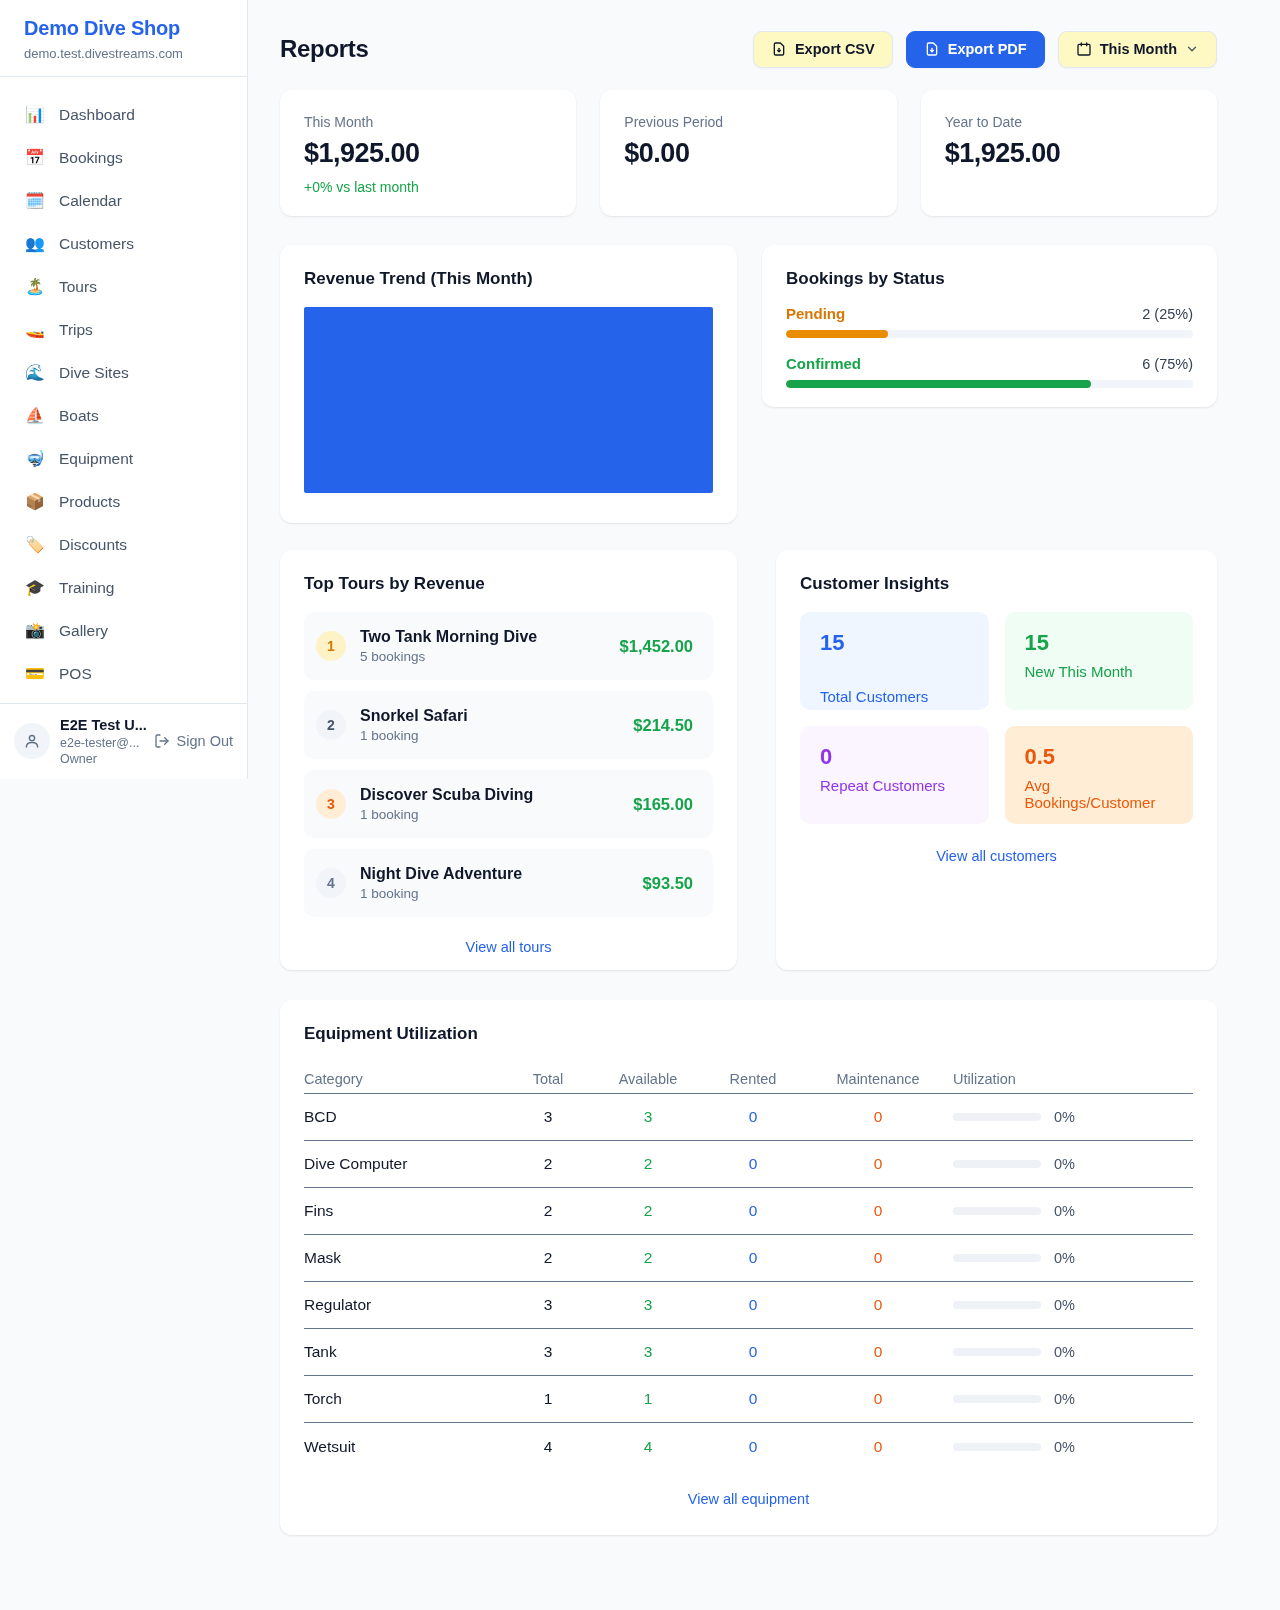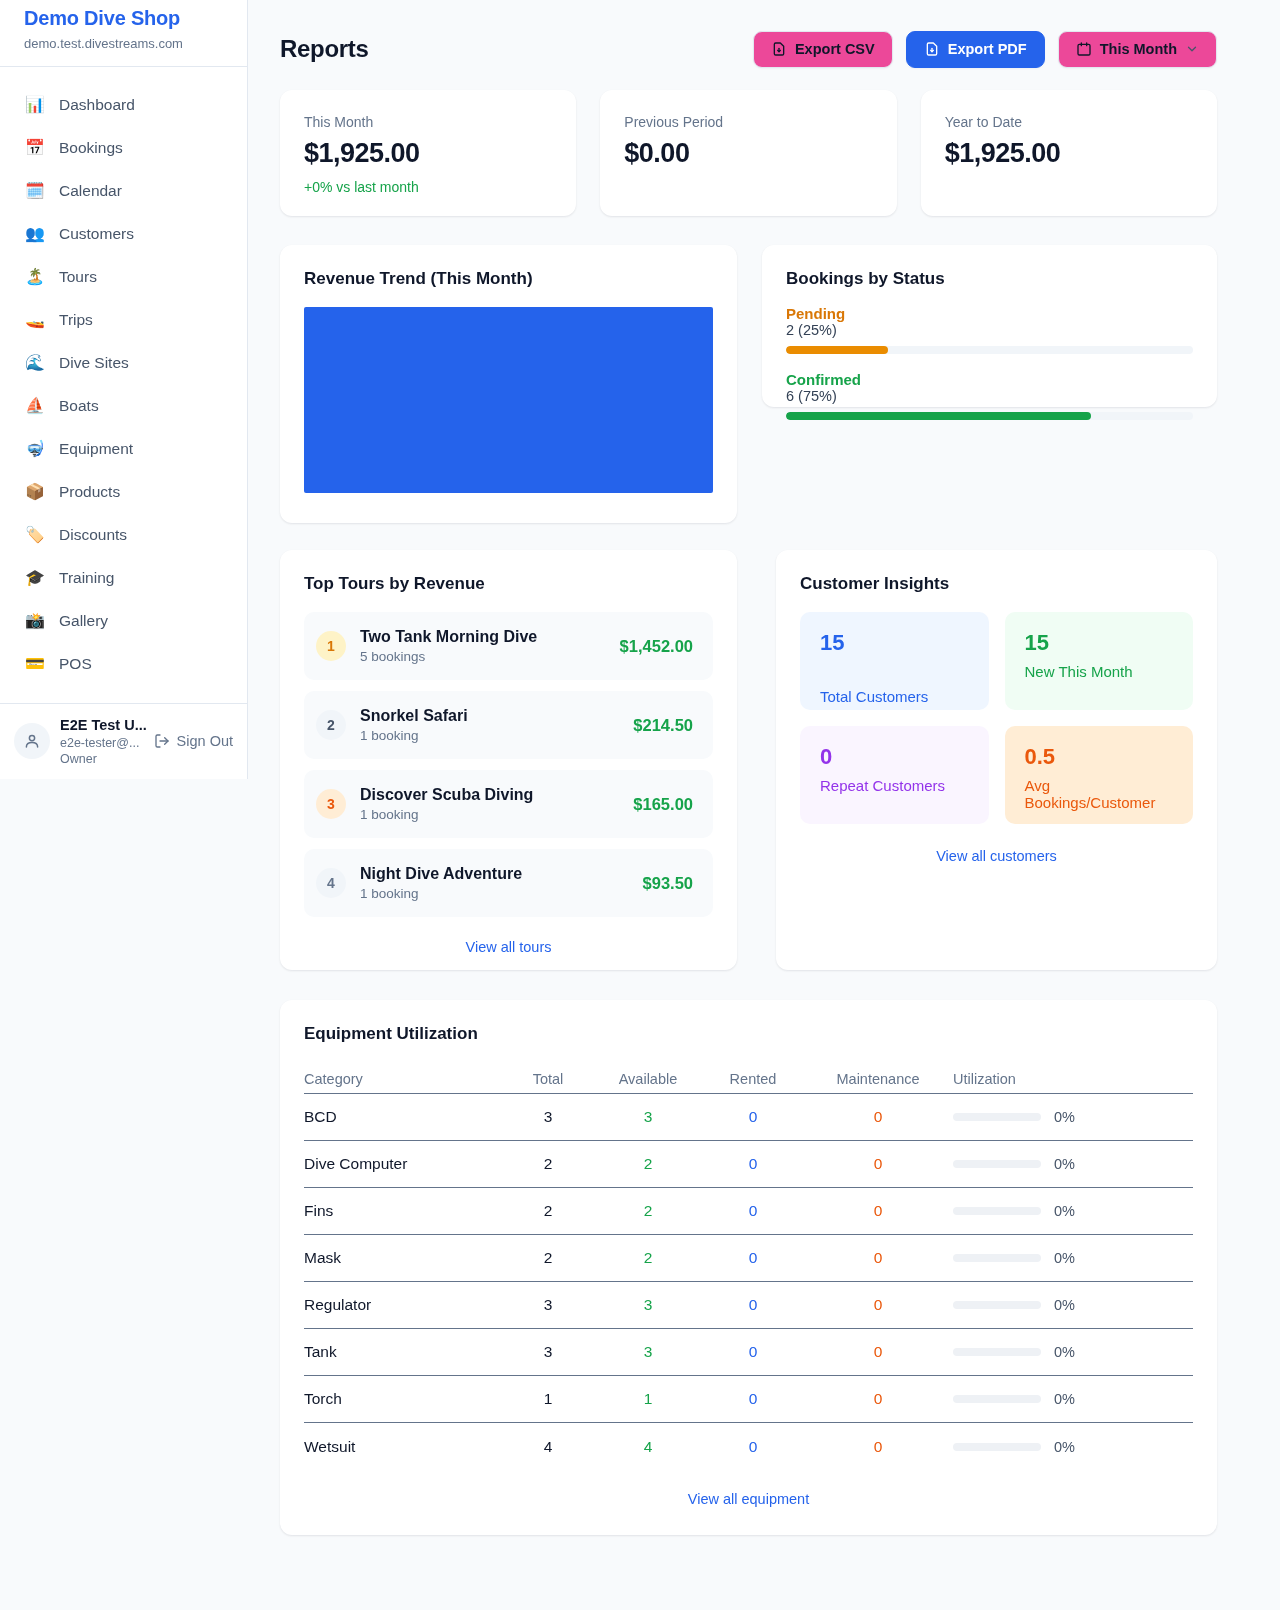--- a/index.html
+++ b/index.html
@@ -10,21 +10,21 @@
     color:#0f172a;
     position:relative;
     overflow:hidden;
   }
   
   .sidebar {
     position:absolute; left:0; top:0; width:248px; height:779px;
     background:#fff; border-right:1px solid #e2e8f0;
     display:flex; flex-direction:column;
   }
-  .sidebar-header { padding:7px 24px 15px; border-bottom:1px solid #e2e8f0; }
+  .sidebar-header { padding:17px 24px 15px; border-bottom:1px solid #e2e8f0; }
   .shop-name { color:#2563eb; font-size:20px; font-weight:bold; letter-spacing:-0.2px; }
   .shop-domain { color:#64748b; font-size:13px; margin-top:6px; }
   .nav { flex:1; padding:16px 12px 0; overflow:hidden; }
   .nav-item {
     display:flex; align-items:center; gap:13px;
     height:43px; padding:0 12px; border-radius:8px;
     color:#475569; font-size:15.5px; cursor:pointer;
   }
   .nav-icon { width:22px; font-size:16px; text-align:center; flex:0 0 22px; }
   .sidebar-footer {
@@ -48,21 +48,21 @@
     display:flex; align-items:center;
   }
   .page-title { font-size:24px; font-weight:bold; color:#0f172a; letter-spacing:-0.3px; }
   .header-actions { margin-left:auto; display:flex; gap:13px; }
   .btn {
     height:37px; border-radius:9px; padding:0 17px; font-size:14.5px; font-weight:bold;
     display:inline-flex; align-items:center; gap:8px; cursor:pointer;
     font-family:"Liberation Sans", sans-serif;
     box-shadow:0 1px 2px rgba(15,23,42,0.04);
   }
-  .btn-white { background:#ec4899; border:1px solid #e2e8f0; color:#0f172a; }
+  .btn-white { background:#fef9c3; border:1px solid #e2e8f0; color:#0f172a; }
   .btn-blue  { background:#2563eb; border:1px solid #2563eb; color:#fff; }
   .btn svg { display:block; }
   
   .card {
     background:#fff; border-radius:12px;
     box-shadow:0 1px 2px rgba(15,23,42,0.06), 0 1px 3px rgba(15,23,42,0.04);
     padding:24px;
   }
   .card-title { font-size:17px; font-weight:bold; color:#0f172a; }
   .view-link { display:block; text-align:center; color:#2563eb; font-size:14.5px; cursor:pointer; text-decoration:none; }
@@ -73,21 +73,21 @@
   .stat-value { font-size:27px; font-weight:bold; color:#0f172a; letter-spacing:-0.5px; margin-top:8px; }
   .stat-change { font-size:14px; color:#16a34a; margin-top:10px; }
   .stat-card.value-first .stat-value { margin-top:0; }
   .stat-card.value-first .stat-label { margin-top:8px; }
   
   .row2 { position:absolute; left:280px; top:245px; width:937px; display:flex; gap:25px; align-items:flex-start; }
   .revenue-card { width:457px; height:278px; }
   .revenue-chart { margin-top:18px; height:186px; border-radius:2px; }
   .status-card { flex:1; height:162px; }
   .status-rows { margin-top:16px; display:flex; flex-direction:column; gap:17px; }
-  .status-head { display:flex; justify-content:space-between; align-items:flex-start; font-size:15px;flex-direction:column; }
+  .status-head { display:flex; justify-content:space-between; align-items:center; font-size:15px; }
   .status-label { font-weight:bold; }
   .status-value { color:#334155; font-size:14.5px; }
   .status-track { margin-top:8px; height:8px; border-radius:4px; background:#f1f5f9; overflow:hidden; }
   .status-fill { height:100%; border-radius:4px; }
   
   .row3 { position:absolute; left:280px; top:550px; width:937px; display:flex; gap:39px; }
   .tours-card { width:457px; height:420px; }
   .insights-card { flex:1; height:420px; }
   .tour-list { margin-top:18px; display:flex; flex-direction:column; gap:11px; }
   .tour-item {

